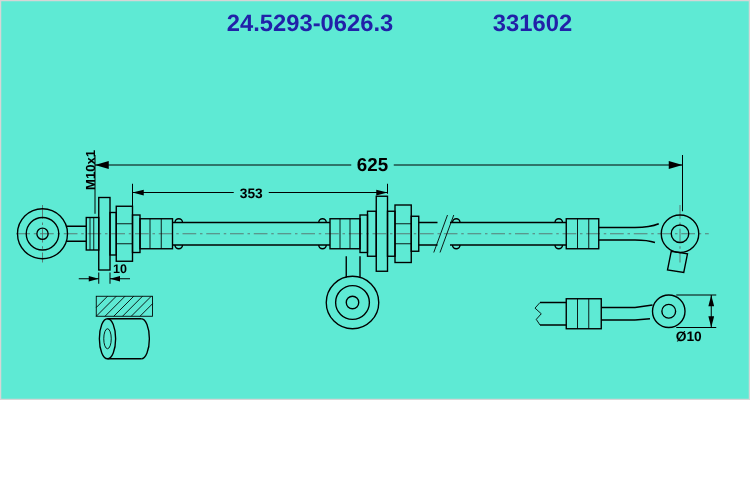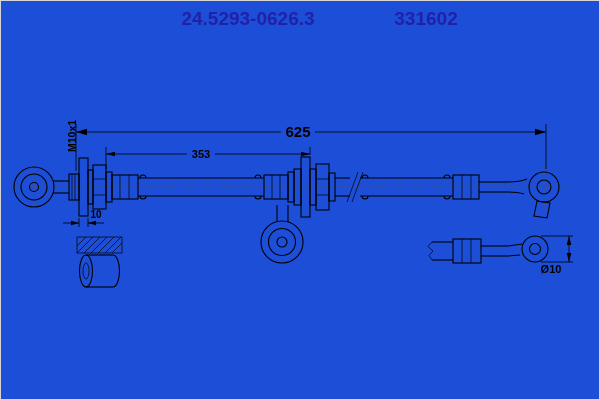--- a/index.html
+++ b/index.html
@@ -1,17 +1,17 @@
 <!DOCTYPE html>
 <html><head>
 <meta charset="utf-8">
 <style>
   html,body { margin:0; padding:0; background:#fff; }
   #page {
-    position:relative; width:600px; height:400px; background:#1d4ed8;
+    position:relative; width:600px; height:320px; background:#5eead4;
     border:1px solid #d6d6d6; box-sizing:border-box; overflow:hidden;
     font-family:"Liberation Sans", sans-serif;
   }
   svg text { font-family:"Liberation Sans", sans-serif; }
   .title   { fill:#2121a8; font-weight:bold; font-size:19px; }
   .outline { fill:none; stroke:#000; stroke-width:1.1; }
   .thin    { fill:none; stroke:#000; stroke-width:0.7; }
   .center  { fill:none; stroke:#555; stroke-width:0.6; stroke-dasharray:11 3 2 3; }
   .dim     { fill:none; stroke:#000; stroke-width:0.8; }
   .arrow   { fill:#000; stroke:none; }

